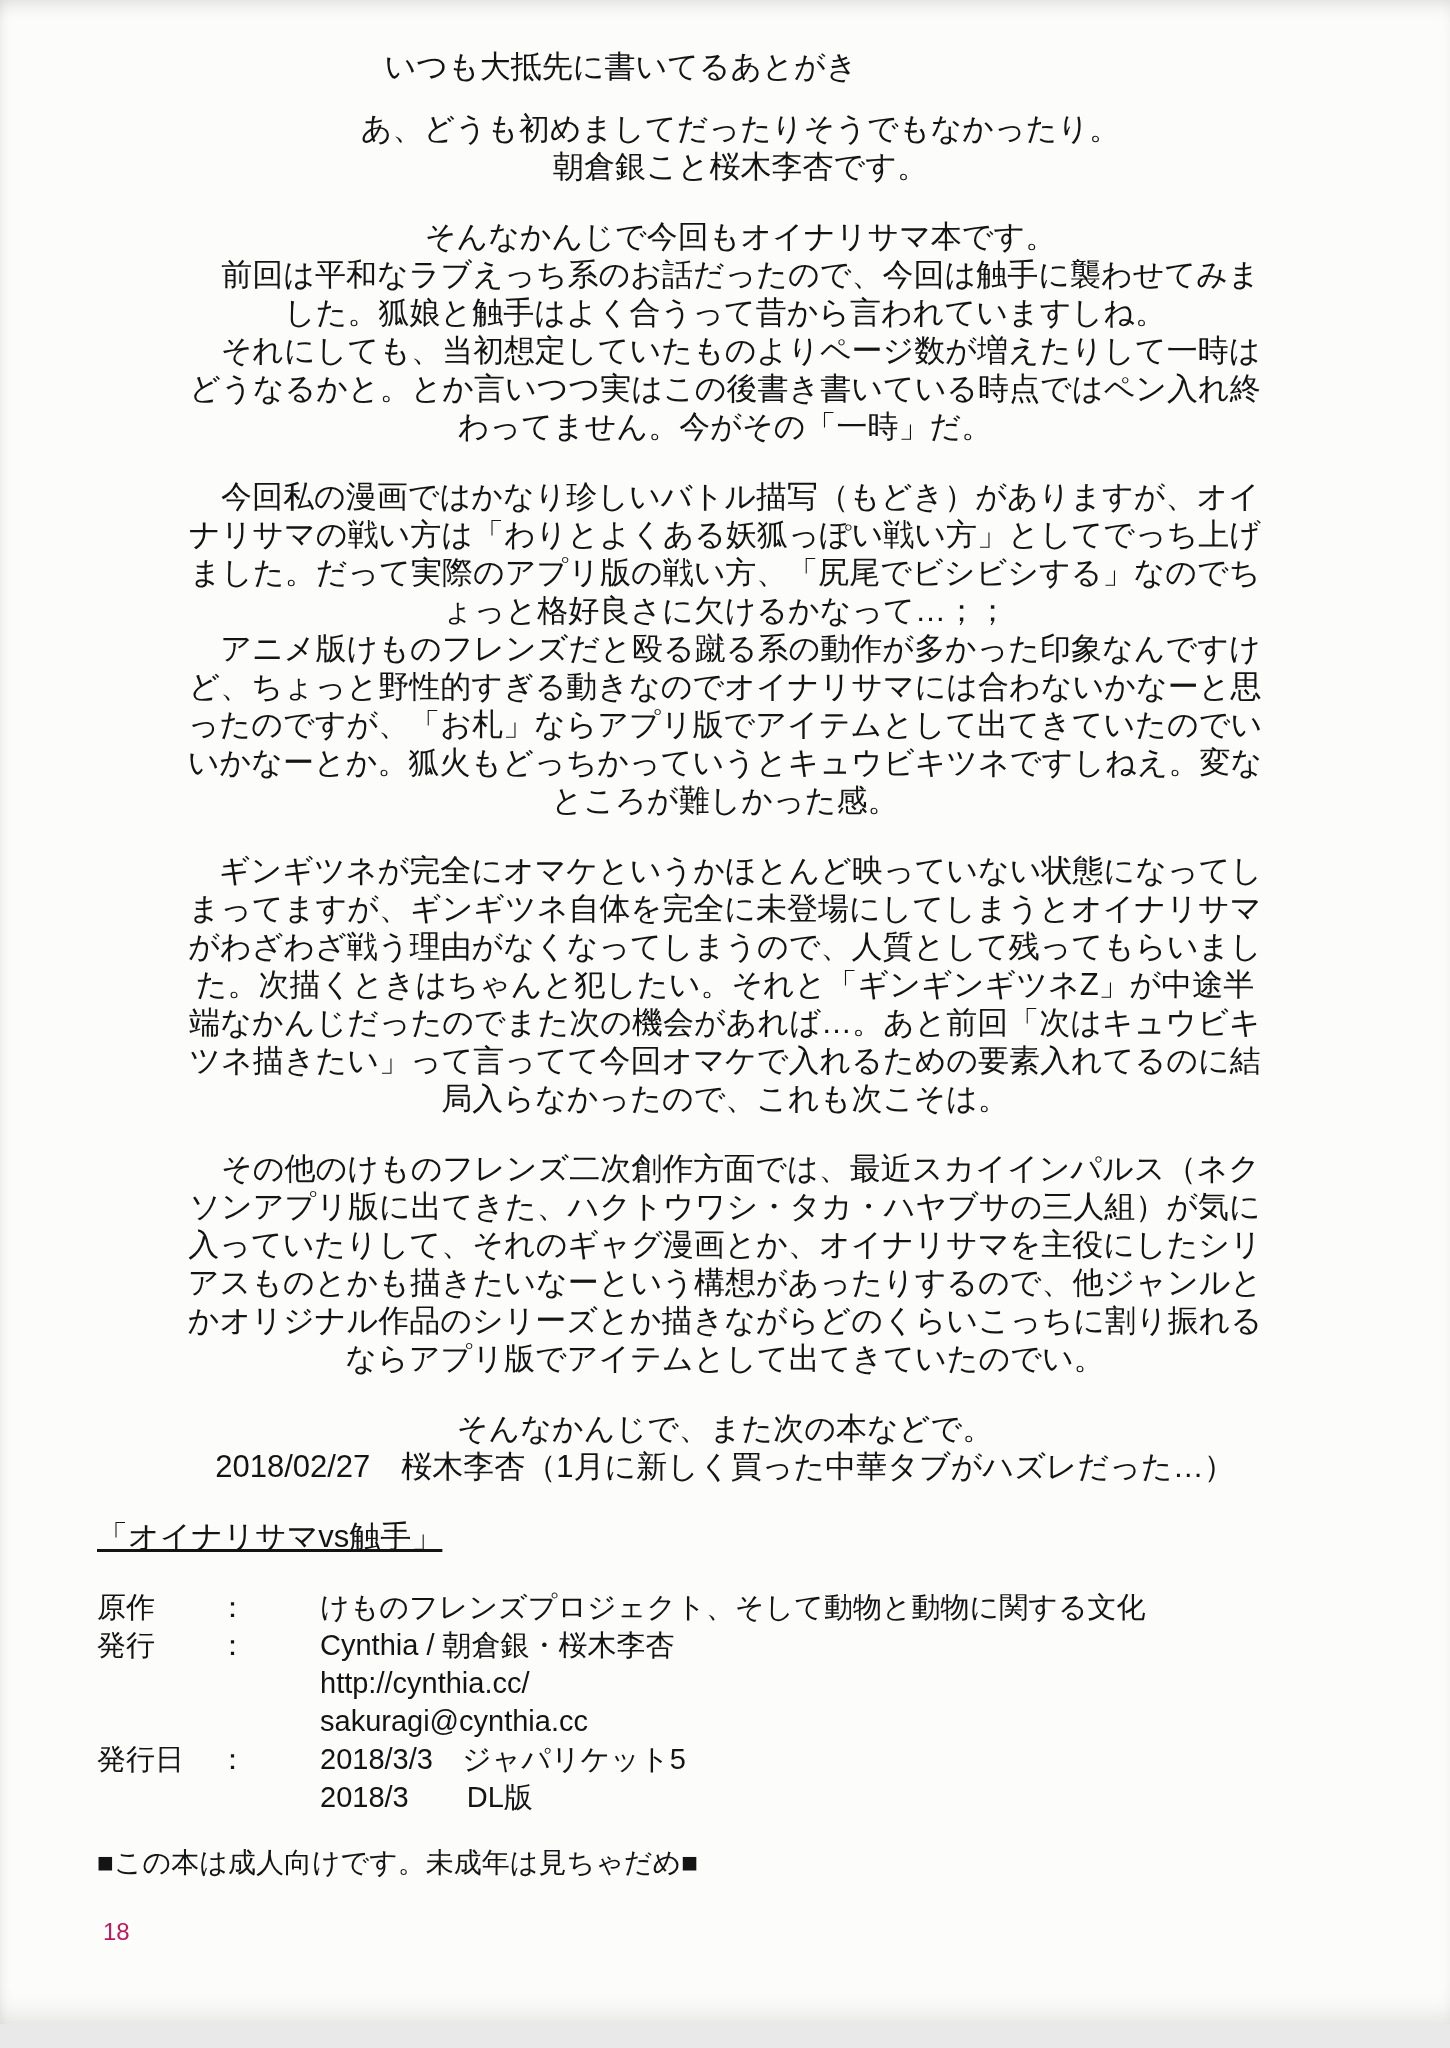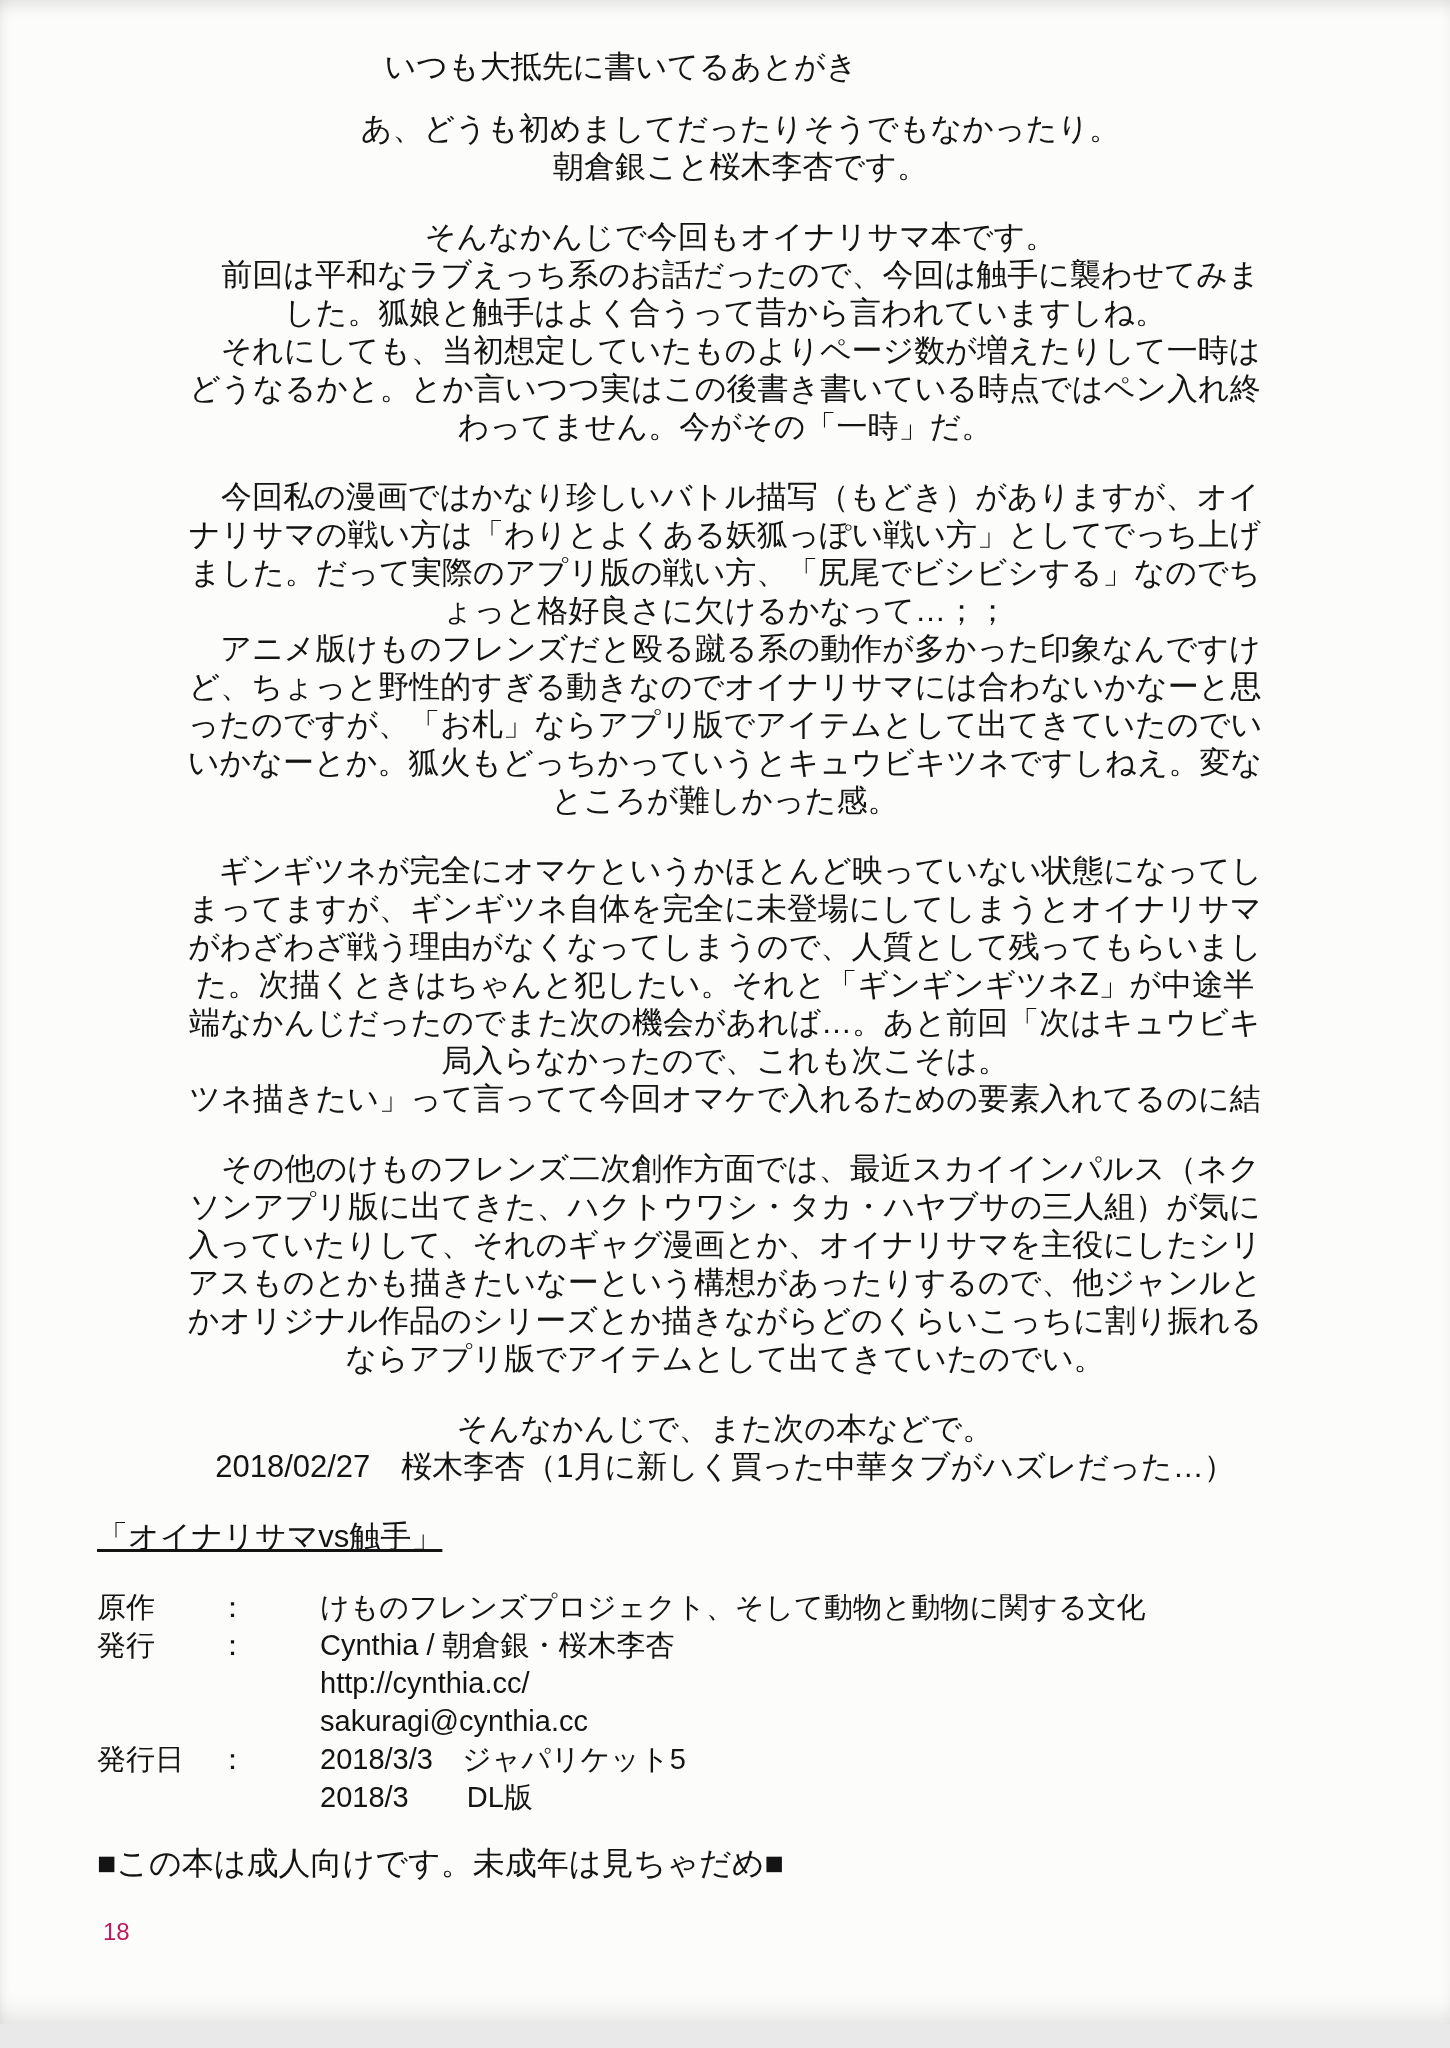--- a/index.html
+++ b/index.html
@@ -53,21 +53,21 @@
     flex: 0 0 auto;
   }
   .col-colon {
     display: inline-block;
     width: 102px;
     white-space: pre;
     flex: 0 0 auto;
   }
   .col-value { white-space: pre; }
   .notices { margin-top: 28px; }
-  .notices .line { font-size: 32px; }
+  .notices .line { font-size: 28px; }
   .page-number {
     position: absolute;
     left: 103px;
     top: 1918px;
     font-size: 24px;
     line-height: 28px;
     color: #be185d;
   }
 </style>
 </head>
@@ -101,22 +101,22 @@
           <div class="line">ったのですが、「お札」ならアプリ版でアイテムとして出てきていたのでい</div>
           <div class="line">いかなーとか。狐火もどっちかっていうとキュウビキツネですしねえ。変な</div>
           <div class="line">ところが難しかった感。</div>
         </div>
         <div class="para">
           <div class="line">　ギンギツネが完全にオマケというかほとんど映っていない状態になってし</div>
           <div class="line">まってますが、ギンギツネ自体を完全に未登場にしてしまうとオイナリサマ</div>
           <div class="line">がわざわざ戦う理由がなくなってしまうので、人質として残ってもらいまし</div>
           <div class="line">た。次描くときはちゃんと犯したい。それと「ギンギンギツネZ」が中途半</div>
           <div class="line">端なかんじだったのでまた次の機会があれば…。あと前回「次はキュウビキ</div>
+          <div class="line">ツネ描きたい」って言ってて今回オマケで入れるための要素入れてるのに結</div>
           <div class="line">局入らなかったので、これも次こそは。</div>
-          <div class="line">ツネ描きたい」って言ってて今回オマケで入れるための要素入れてるのに結</div>
         </div>
         <div class="para">
           <div class="line">　その他のけものフレンズ二次創作方面では、最近スカイインパルス（ネク</div>
           <div class="line">ソンアプリ版に出てきた、ハクトウワシ・タカ・ハヤブサの三人組）が気に</div>
           <div class="line">入っていたりして、それのギャグ漫画とか、オイナリサマを主役にしたシリ</div>
           <div class="line">アスものとかも描きたいなーという構想があったりするので、他ジャンルと</div>
           <div class="line">かオリジナル作品のシリーズとか描きながらどのくらいこっちに割り振れる</div>
           <div class="line">ならアプリ版でアイテムとして出てきていたのでい。</div>
         </div>
         <div class="para">

